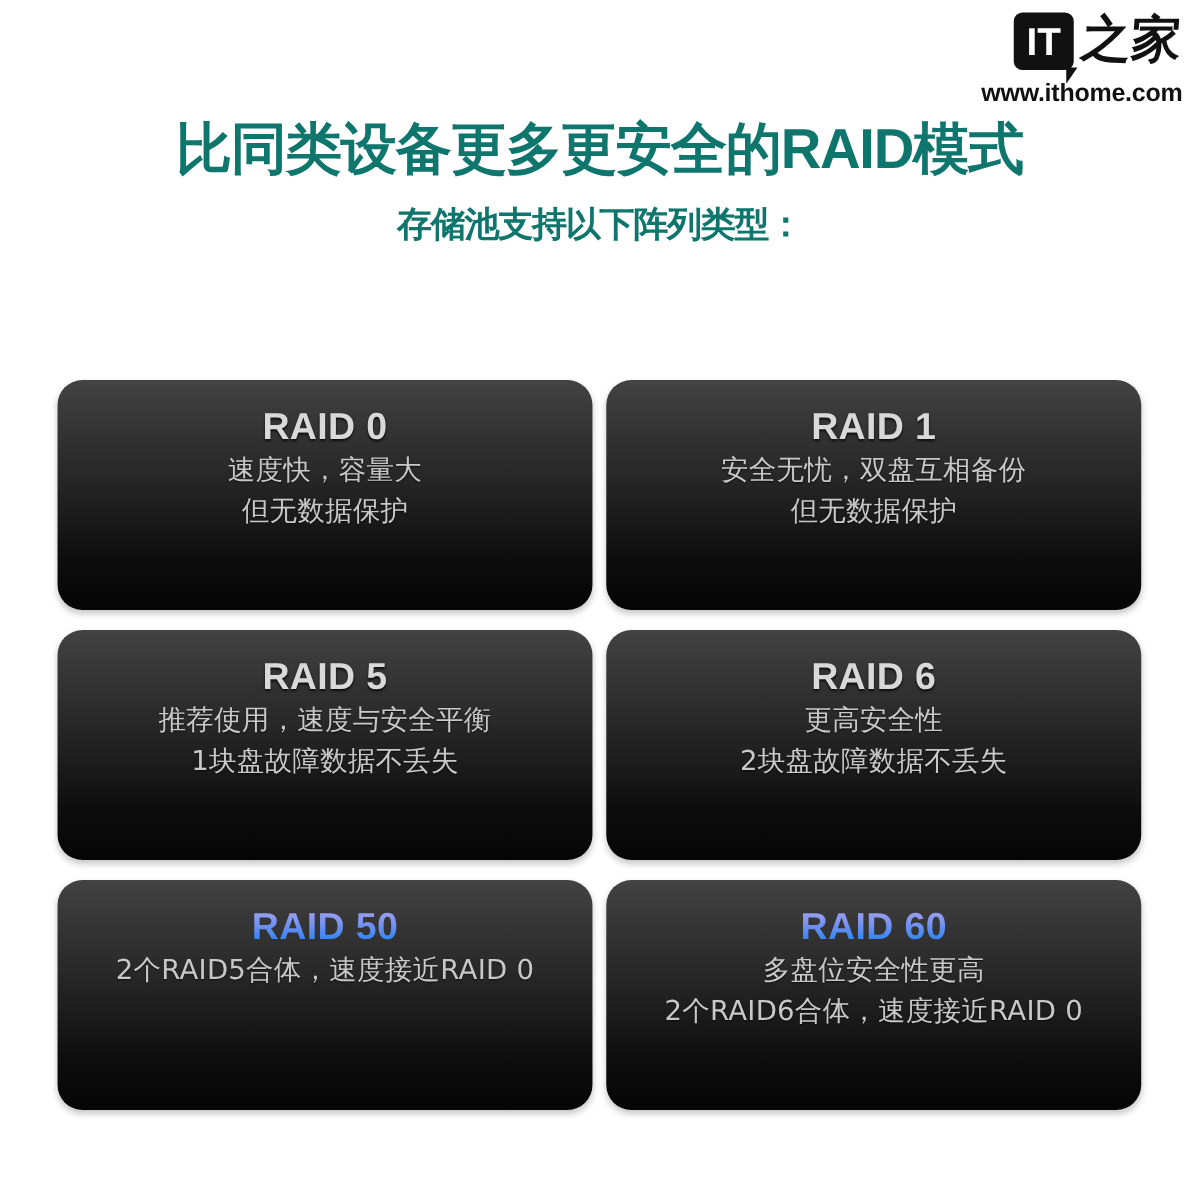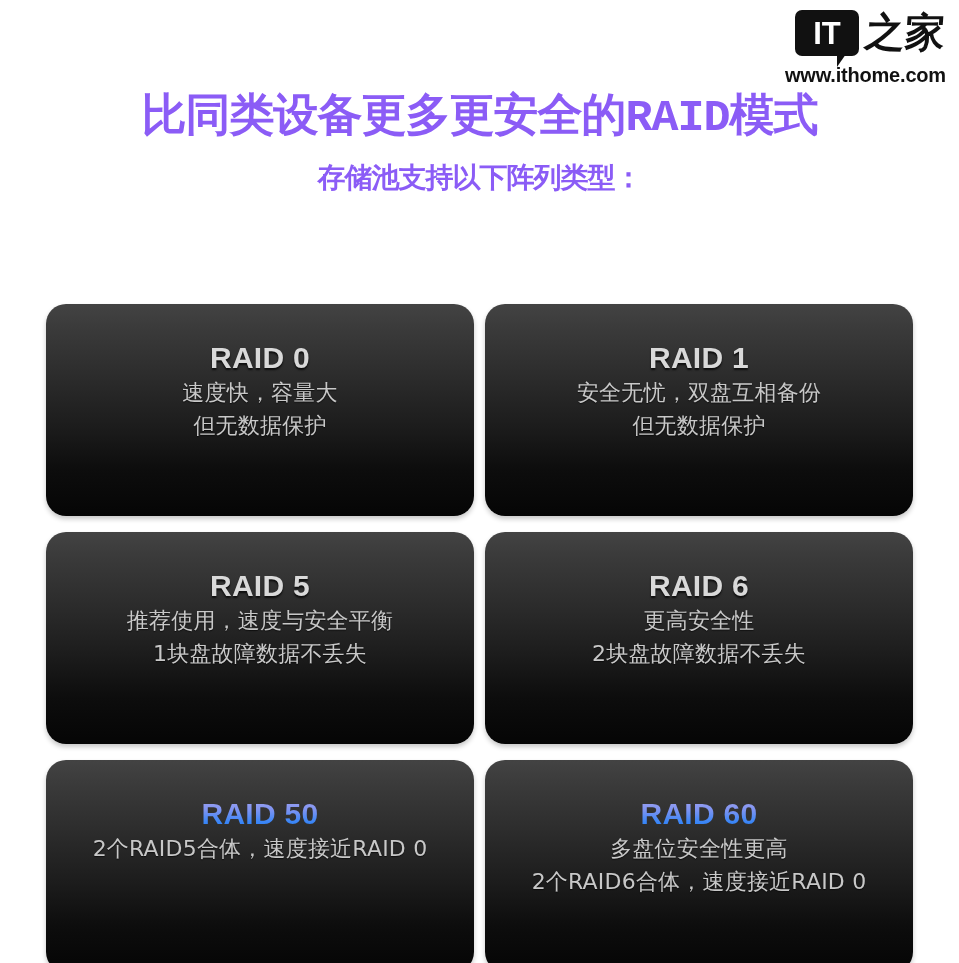--- a/index.html
+++ b/index.html
@@ -30,21 +30,21 @@
     display: flex;
     align-items: flex-start;
     justify-content: flex-end;
     gap: 6px;
     height: 50px;
   }
   .logo-bubble {
     position: relative;
     background: #111111;
     border-radius: 7px;
-    width: 64px;
+    width: 48px;
     height: 46px;
     display: flex;
     align-items: center;
     justify-content: center;
   }
   .logo-bubble::after {
     content: "";
     position: absolute;
     bottom: -11px;
     left: 42px;
@@ -77,22 +77,22 @@
     font-family: "Liberation Sans", sans-serif;
   }
 
   
   .headline {
     position: absolute;
     top: 88px;
     left: 0;
     width: 959px;
     text-align: center;
-    color: #8b5cf6;
-    font-family: Liberation Mono, monospace;
+    color: #0f766e;
+    font-family: Liberation Sans, sans-serif;
   }
   .headline-line1 {
     font-size: 45px;
     font-weight: bold;
     line-height: 62px;
     letter-spacing: -1px;
     white-space: nowrap;
   }
   .headline-line2 {
     font-size: 28px;
@@ -107,35 +107,35 @@
     position: absolute;
     top: 304px;
     left: 46px;
     width: 867px;
     display: grid;
     grid-template-columns: 428px 428px;
     column-gap: 11px;
     row-gap: 16px;
   }
   .card {
-    height: 212px;
+    height: 184px;
     border-radius: 20px;
     background: linear-gradient(180deg,
         #434343 0%,
         #3a3a3a 12%,
         #2c2c2c 34%,
         #1c1c1c 58%,
         #0d0d0d 78%,
         #050505 100%);
     box-shadow: 0 3px 5px rgba(0,0,0,0.22);
     display: flex;
     flex-direction: column;
     align-items: center;
     justify-content: flex-start;
-    padding-top: 36px;
+    padding-top: 20px;
     box-sizing: border-box;
     text-align: center;
   }
   .card-title {
     font-size: 30px;
     font-weight: bold;
     color: #d9d9d9;
     letter-spacing: 0.3px;
     line-height: 36px;
     text-shadow: 0 2px 2px rgba(0,0,0,0.75);

